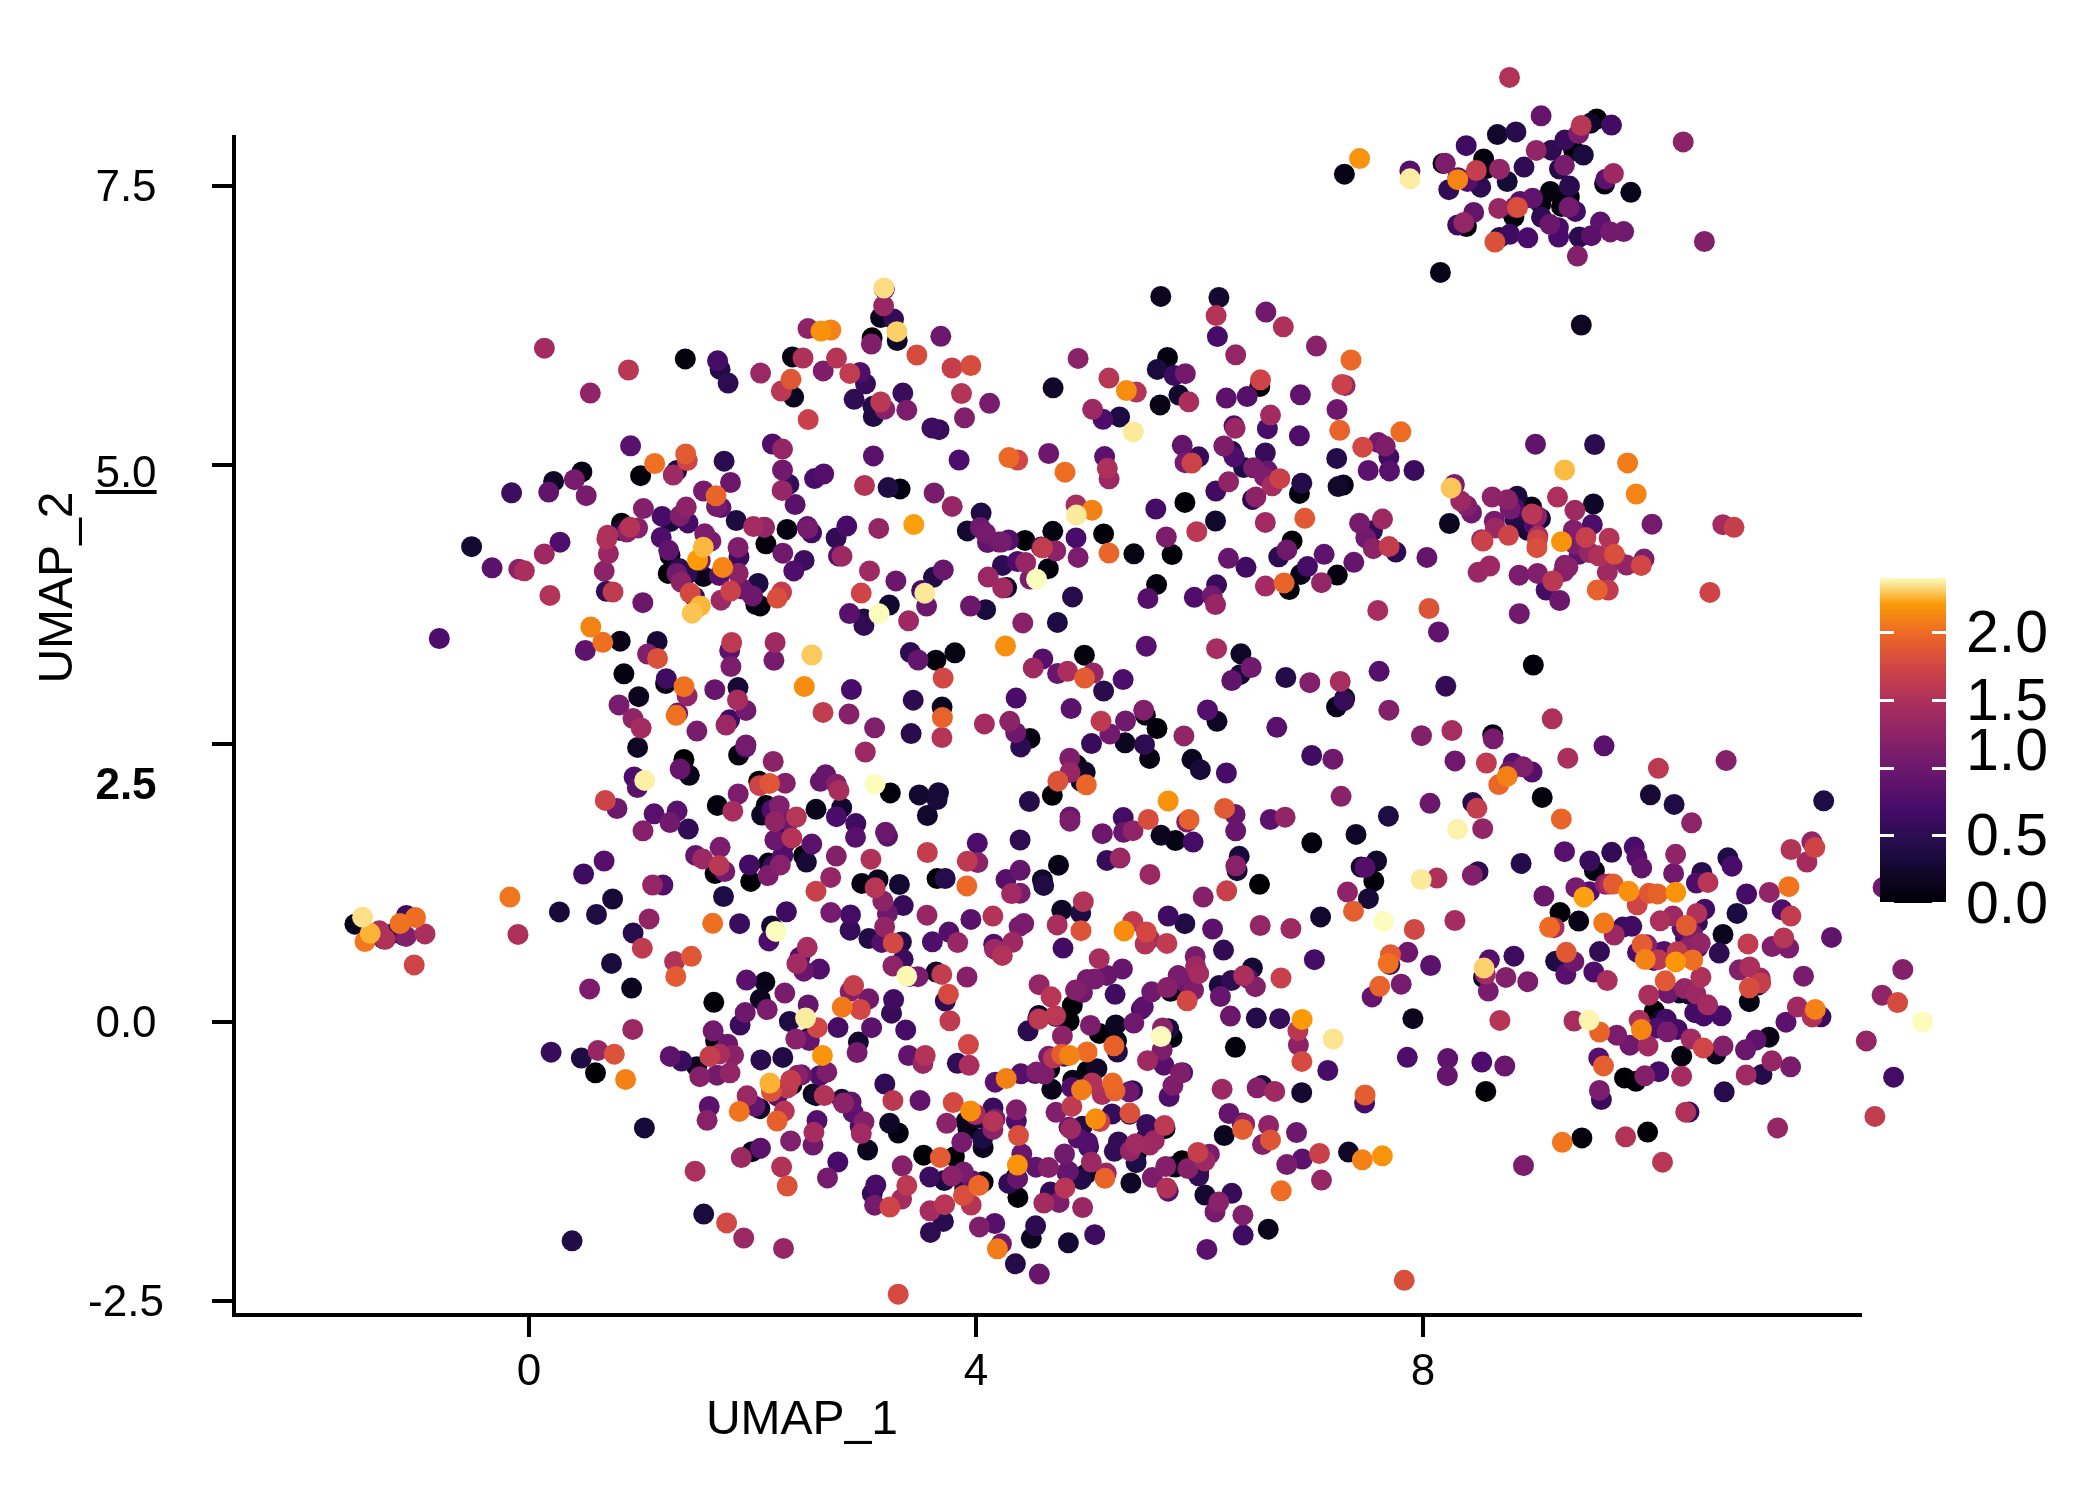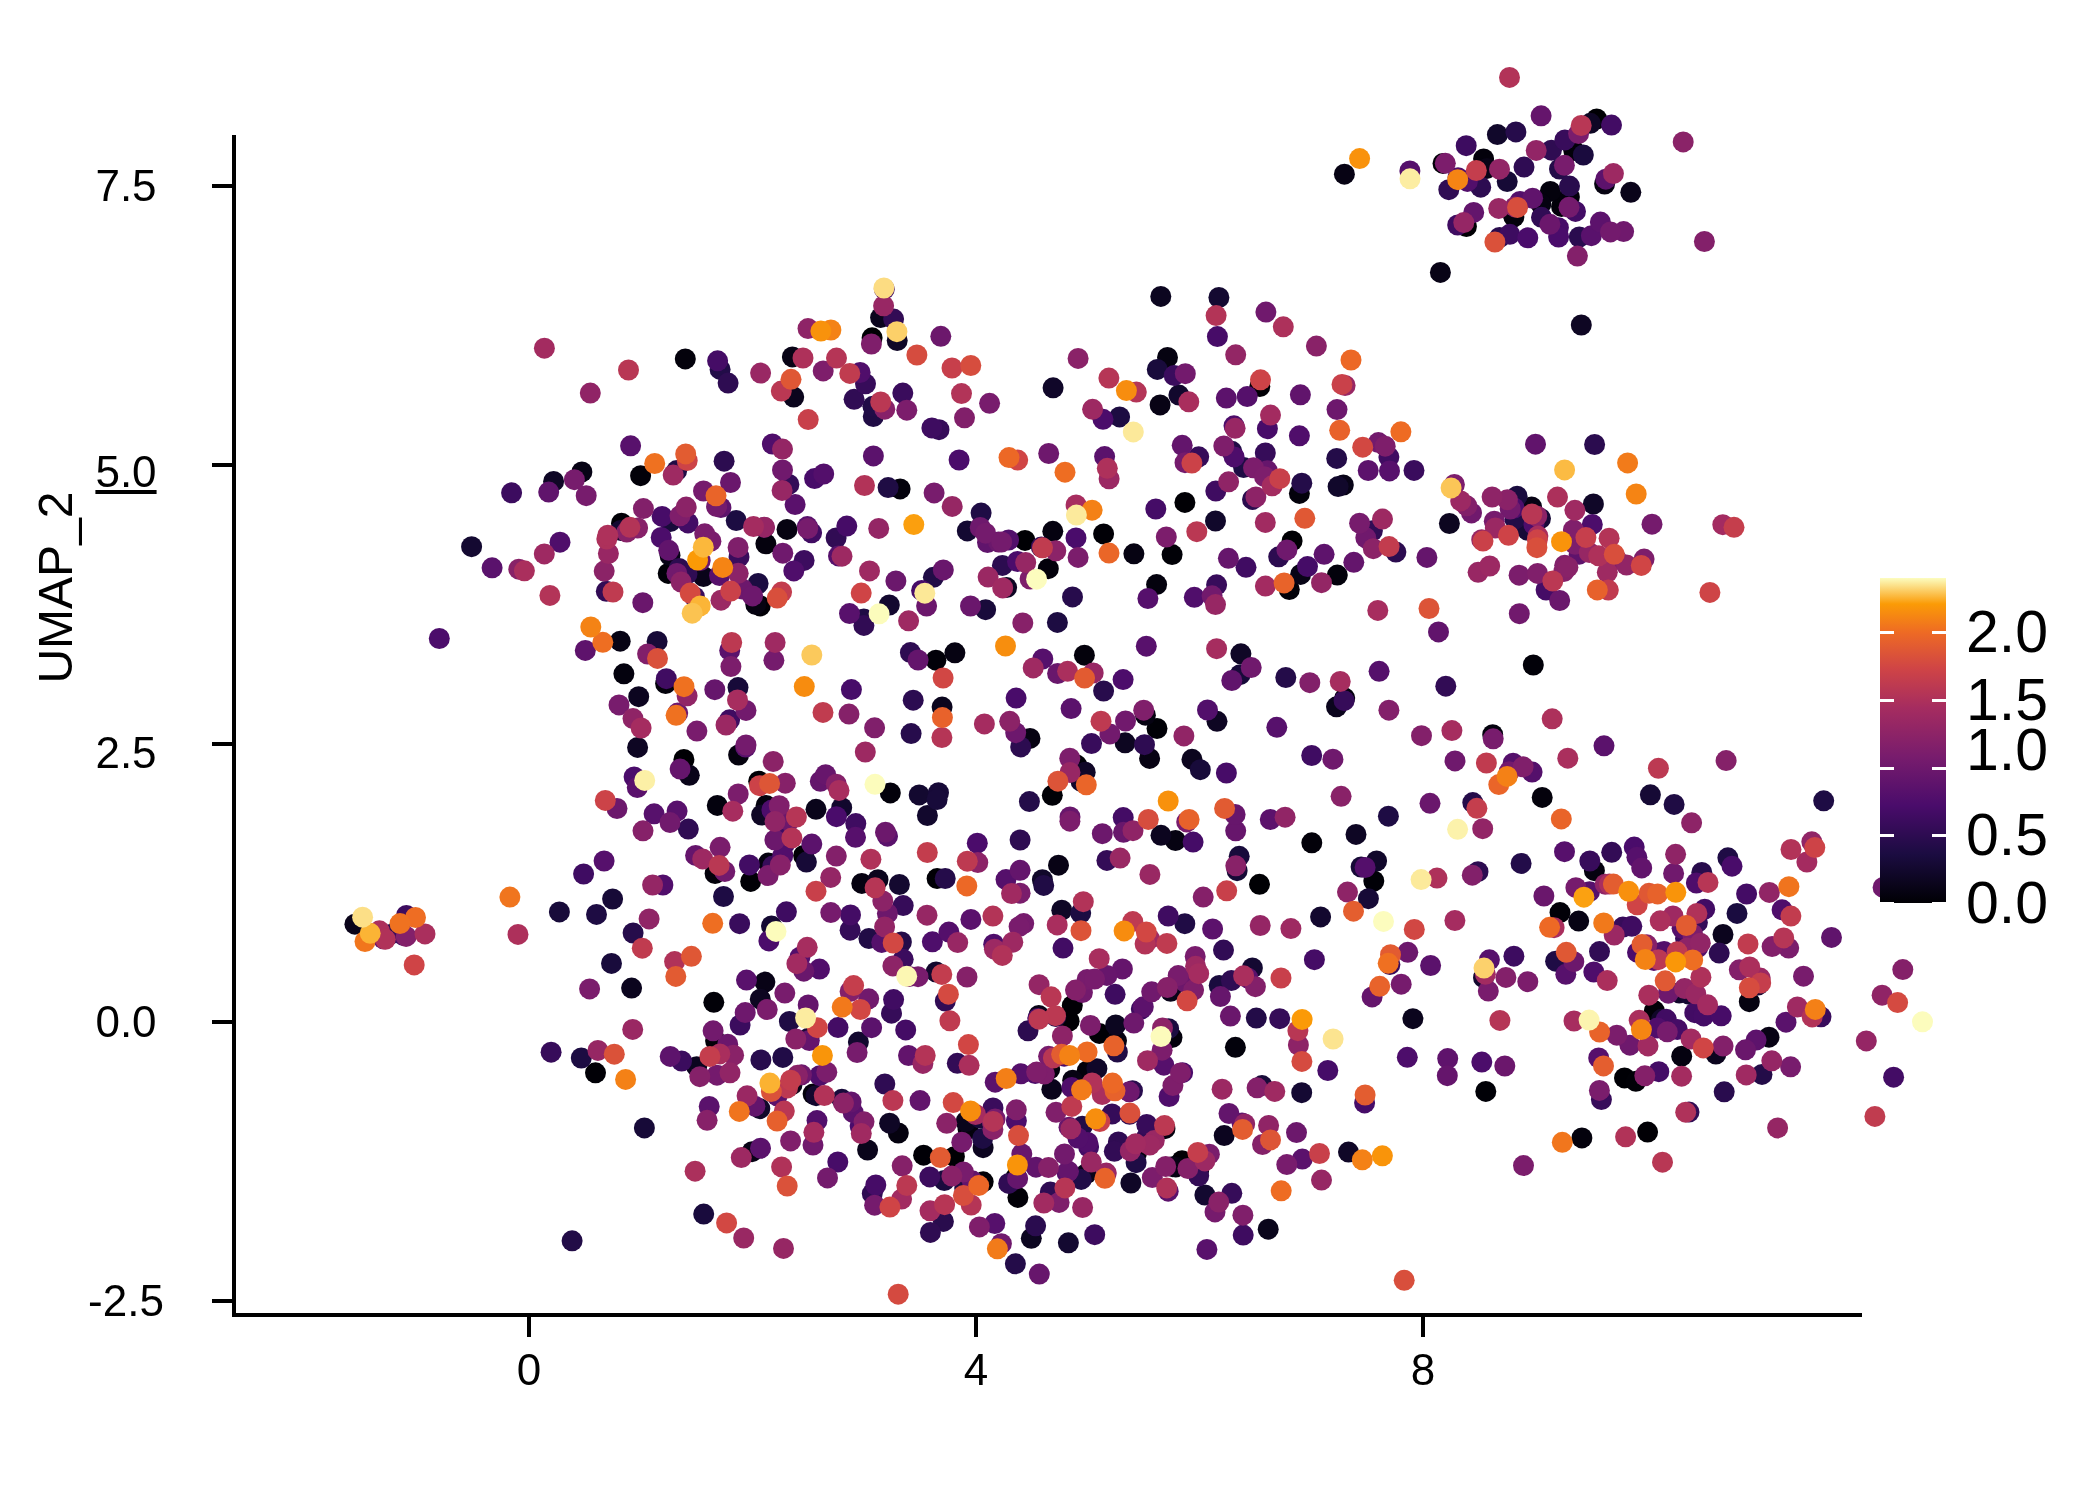--- a/index.html
+++ b/index.html
@@ -133,28 +133,29 @@
     white-space: nowrap;
   }
 </style>
 </head>
 <body>
 
 <div id="plot-root">
 
 
   <div class="axis-title-y">UMAP_2</div>
+  <div class="axis-title-x">UMAP_1</div>
 
   <div class="axis-line-y"></div>
   <div class="axis-line-x"></div>
 
   <div class="y-ticks-wrap" id="y-ticks">
       <div class="tick-label-y" style="top: 1301px;">-2.5</div>
       <div class="tick-label-y" style="top: 1022.25px;">0.0</div>
-      <div class="tick-label-y" style="top: 753px;">2.5</div>
+      <div class="tick-label-y" style="top: 784px; font-weight: bold;">2.5</div>
       <div class="tick-label-y" style="top: 472px; text-decoration: underline;">5.0</div>
       <div class="tick-label-y" style="top: 186px;">7.5</div>
     </div>
   <div id="y-tickmarks">
       <div class="tick-mark-y" style="top: 1301px;"></div>
       <div class="tick-mark-y" style="top: 1022.25px;"></div>
       <div class="tick-mark-y" style="top: 743.5px;"></div>
       <div class="tick-mark-y" style="top: 464.75px;"></div>
       <div class="tick-mark-y" style="top: 186px;"></div>
     </div>

